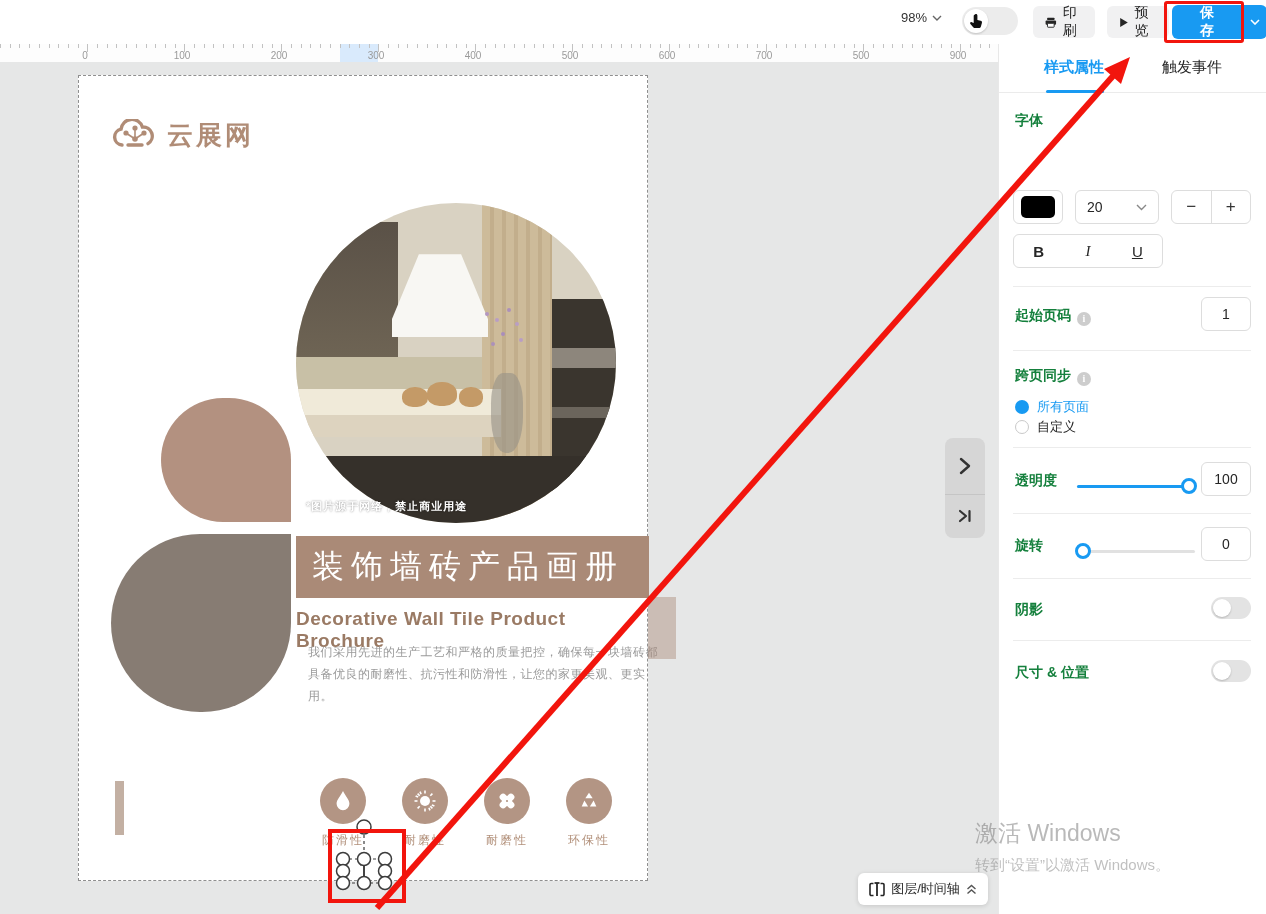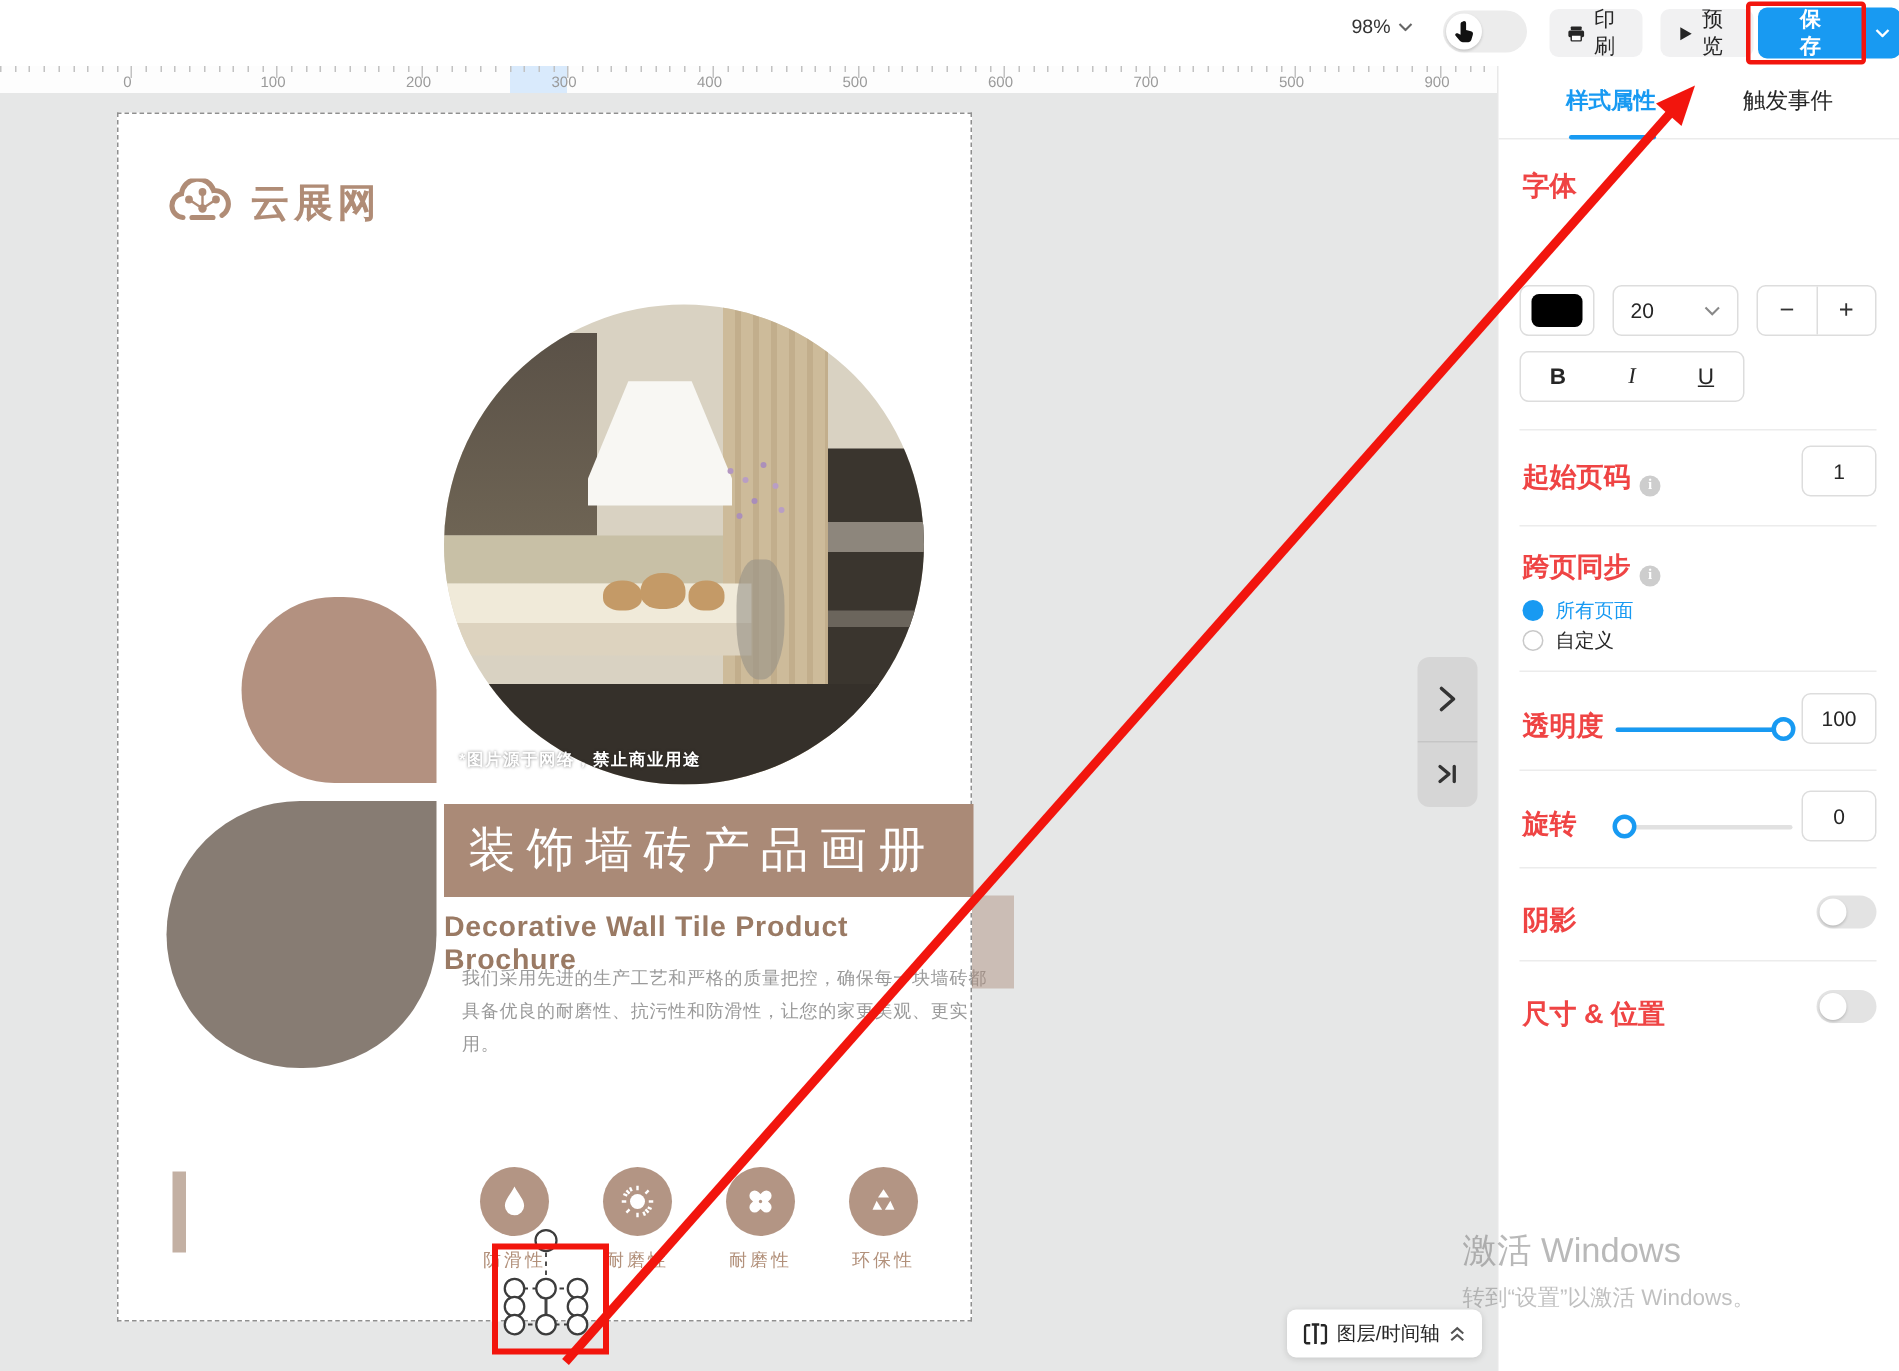--- a/index.html
+++ b/index.html
@@ -66,21 +66,21 @@
   .page-nav .nav-btn { flex:1; display:flex; align-items:center; justify-content:center; cursor:pointer; }
   .page-nav .nav-sep { height:1px; background:#c5c5c5; }
 
   
   #sidebar { position:absolute; left:998px; top:44px; width:268px; height:870px; background:#fff; border-left:1px solid #e8e8e8; z-index:10; }
   .tabs { position:absolute; left:0; top:0; width:100%; height:49px; border-bottom:1px solid #ebebeb; }
   .tab { position:absolute; top:14px; font-size:15px; cursor:pointer; }
   .tab.active { color:#189af2; font-weight:bold;font-family:Liberation Mono, monospace; }
   .tab.idle { color:#262626; }
   .tab-underline { position:absolute; left:47px; top:46px; width:58px; height:3px; background:#189af2; border-radius:2px; }
-  .s-label { font-size:18px; color:#ef4444; font-weight:bold; }
+  .s-label { font-size:14px; color:#15803d; font-weight:bold; }
   .divider { position:absolute; left:14px; width:238px; height:1px; background:#ececec; }
   .ctl { border:1px solid #ddd; border-radius:6px; background:#fff; }
   .sel-font { position:absolute; left:14px; top:100px; width:238px; height:34px; display:flex; align-items:center; justify-content:space-between; padding:0 11px; font-size:14px; color:#262626; cursor:pointer; }
   .color-btn { position:absolute; left:14px; top:146px; width:50px; height:34px; display:flex; align-items:center; justify-content:center; cursor:pointer; }
   .color-chip { width:34px; height:22px; background:#000; border-radius:5px; }
   .sel-size { position:absolute; left:76px; top:146px; width:84px; height:34px; display:flex; align-items:center; justify-content:space-between; padding:0 11px; font-size:14px; color:#262626; cursor:pointer; }
   .stepper { position:absolute; left:172px; top:146px; width:80px; height:34px; display:flex; }
   .step-half { flex:1; display:flex; align-items:center; justify-content:center; font-size:17px; color:#333; cursor:pointer; }
   .step-sep { width:1px; background:#ddd; }
   .biu { position:absolute; left:14px; top:190px; width:150px; height:34px; display:flex; }

